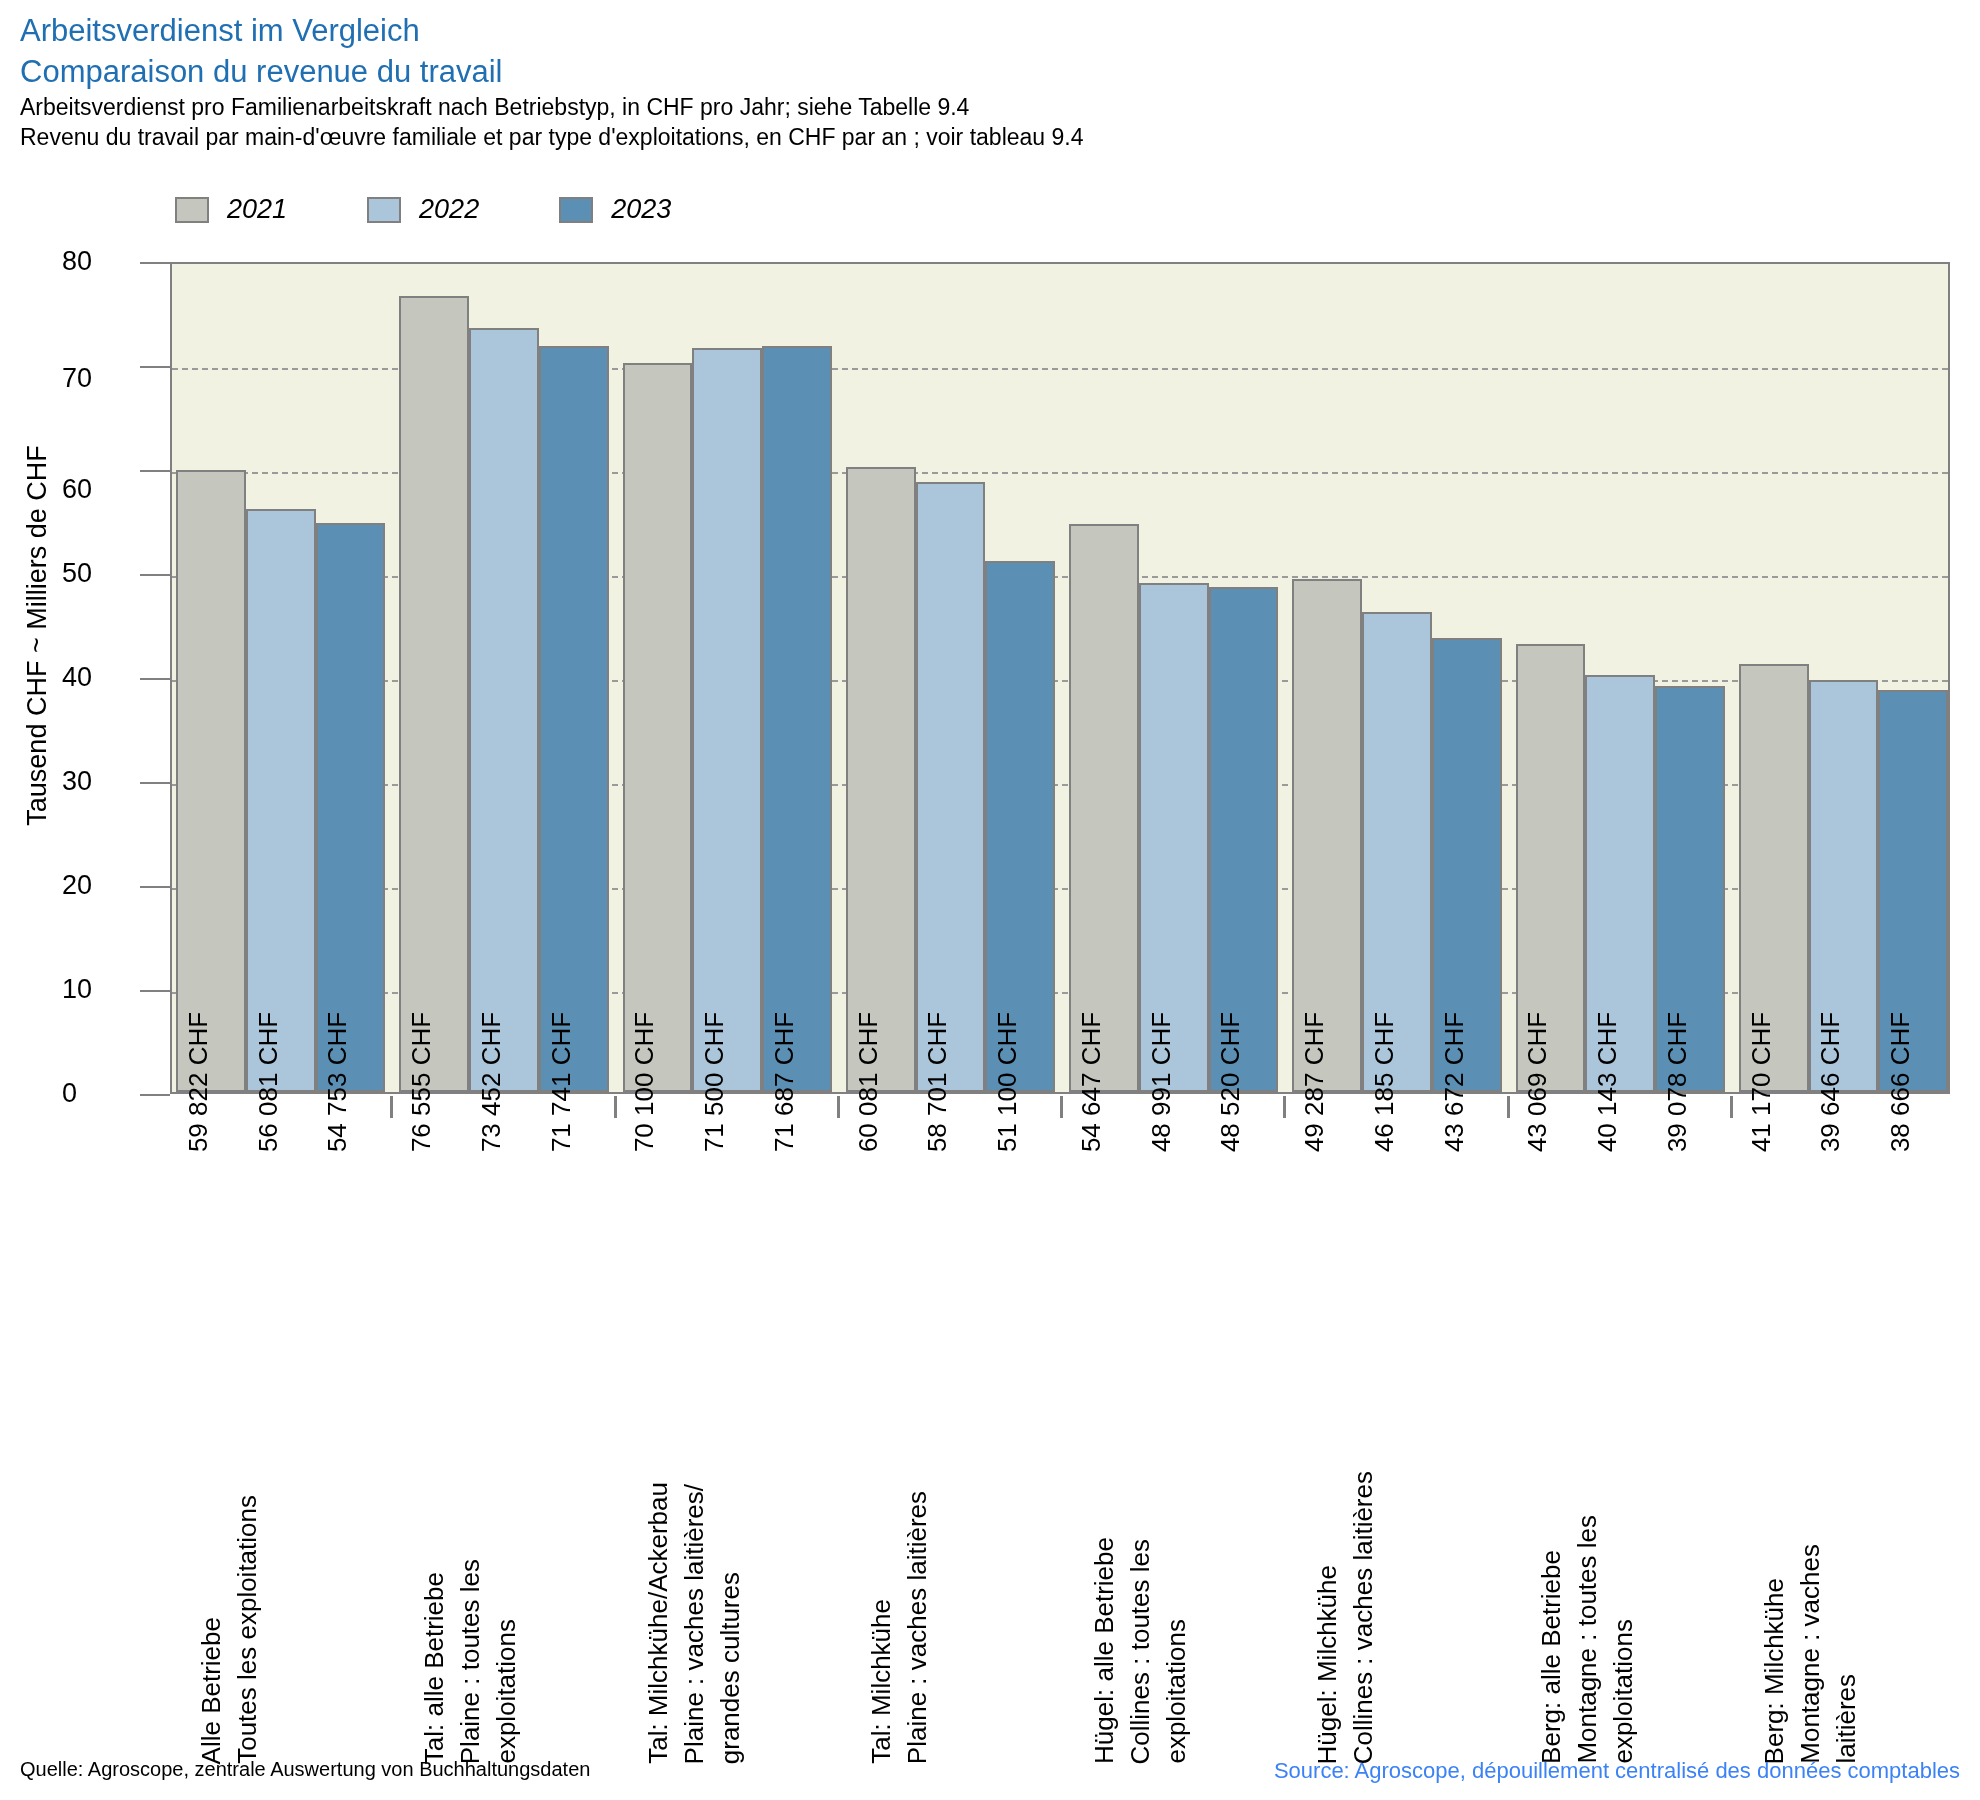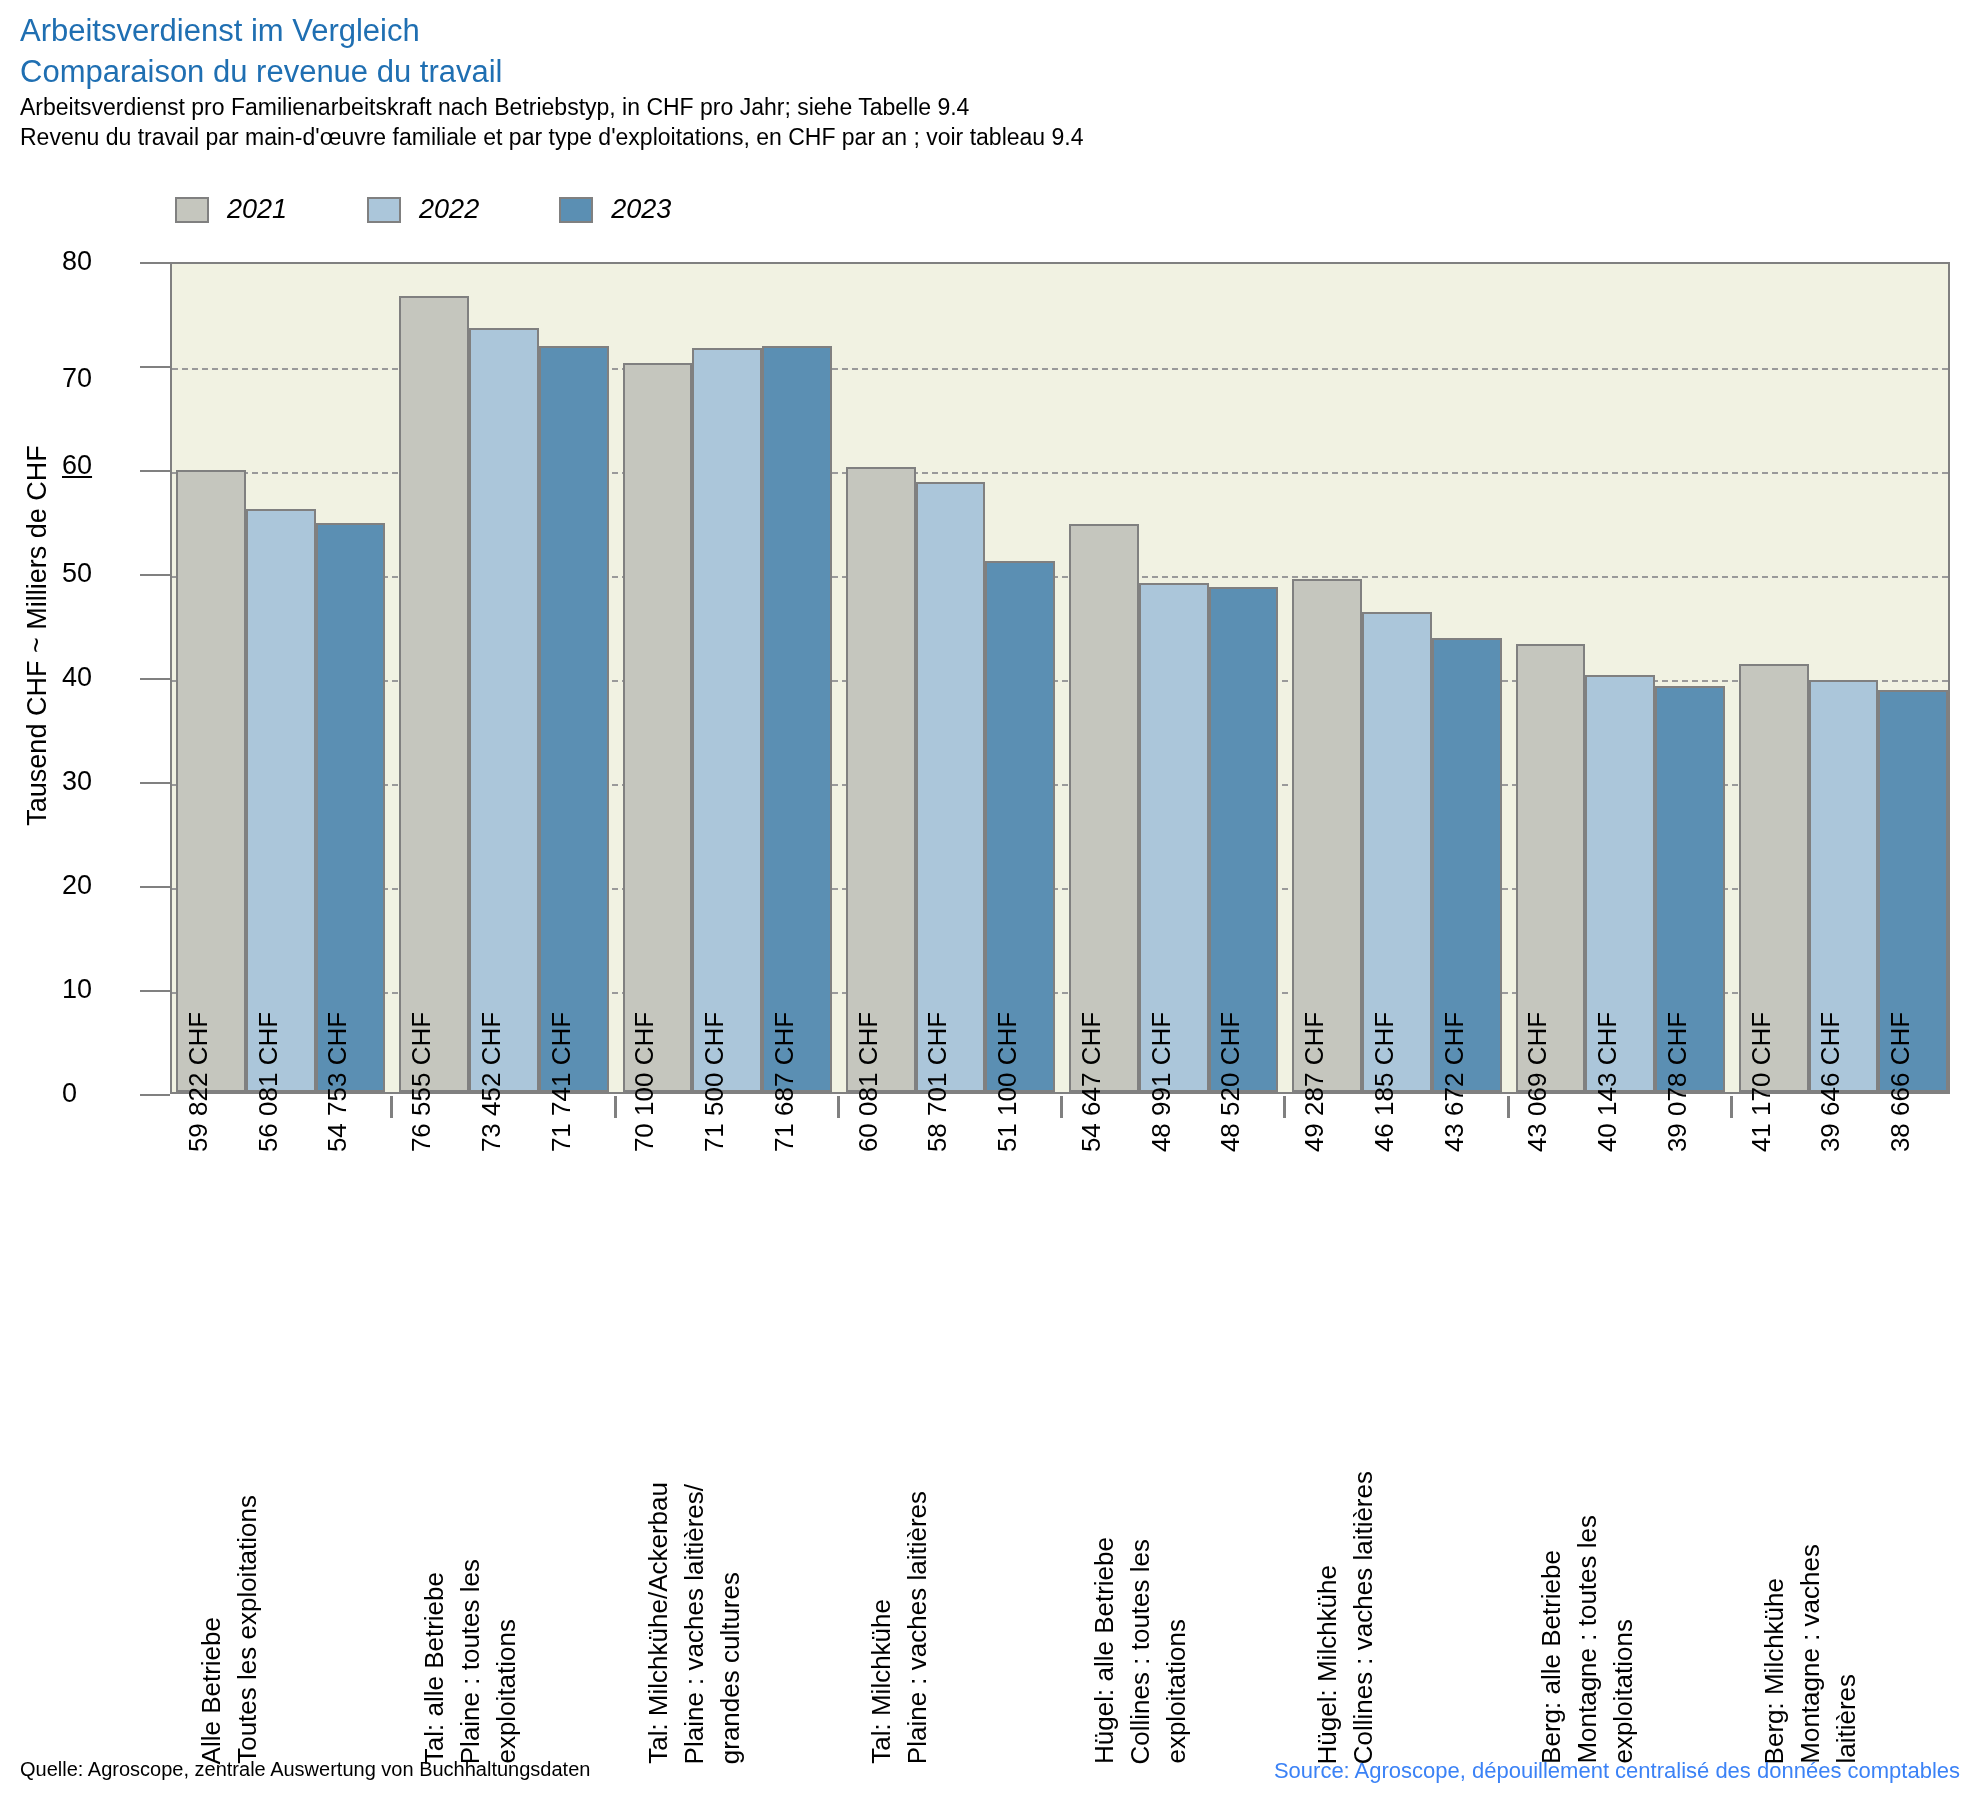--- a/index.html
+++ b/index.html
@@ -298,21 +298,21 @@
     <div class="ytick-label" style="top: 976px;">10</div>
     <div class="ytick-mark" style="top: 990px;"></div>
     <div class="ytick-label" style="top: 872px;">20</div>
     <div class="ytick-mark" style="top: 886px;"></div>
     <div class="ytick-label" style="top: 768px;">30</div>
     <div class="ytick-mark" style="top: 782px;"></div>
     <div class="ytick-label" style="top: 664px;">40</div>
     <div class="ytick-mark" style="top: 678px;"></div>
     <div class="ytick-label" style="top: 560px;">50</div>
     <div class="ytick-mark" style="top: 574px;"></div>
-    <div class="ytick-label" style="top: 452px; text-decoration: underline;">60</div>
+    <div class="ytick-label" style="top: 476px;">60</div>
     <div class="ytick-mark" style="top: 470px;"></div>
     <div class="ytick-label" style="top: 365px;">70</div>
     <div class="ytick-mark" style="top: 366px;"></div>
     <div class="ytick-label" style="top: 248px;">80</div>
     <div class="ytick-mark" style="top: 262px;"></div>
     <div class="xtick" style="left: 390.25px;"></div>
     <div class="group-label" style="left: 196px;">
       <span class="glab">Alle Betriebe</span>
       <span class="glab">Toutes les exploitations</span>
     </div>

